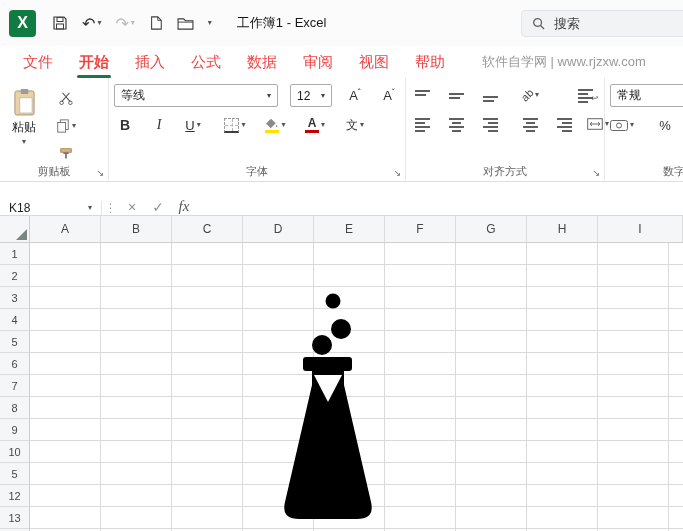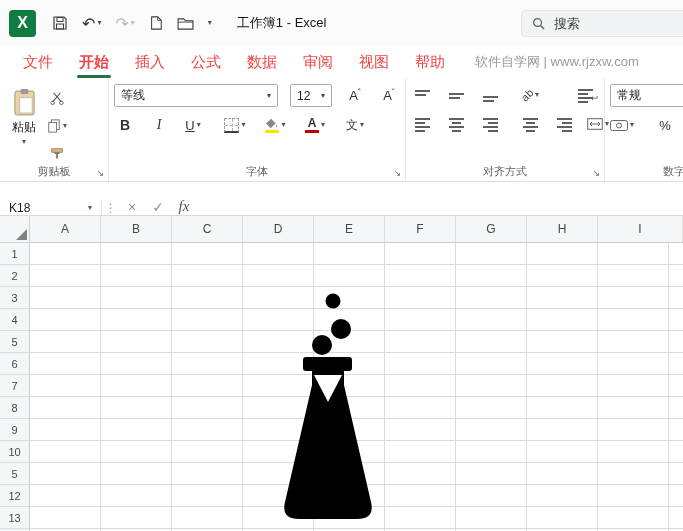--- a/index.html
+++ b/index.html
@@ -16,36 +16,36 @@
   .qbtn.disabled .chev{color:#bcbcbc}
   .doc-title{margin-left:16px;font-size:13px;color:#161616;white-space:nowrap}
   .searchbox{position:absolute;left:521px;top:10px;width:180px;height:27px;background:#f1f3f4;border:1px solid #e3e5e8;border-radius:4px;display:flex;align-items:center;gap:9px;padding:0 10px;color:#3c3c3c;font-size:13px}
 
   
   .tabsrow{height:32px;flex:0 0 32px;display:flex;align-items:center;padding:0 10px;background:#fff}
   .tablist{display:flex;height:100%}
   .tab{height:100%;display:flex;align-items:center;padding:0 13px;font-size:15px;color:#ef4444;position:relative;white-space:nowrap;cursor:default}
   .tab.active{font-weight:700}
   .tab.active::after{content:"";position:absolute;left:11px;right:11px;bottom:0;height:3px;border-radius:2px;background:#217346}
-  .watermark{margin-left:17px;color:#9a9a9a;font-size:13px;white-space:nowrap}
+  .watermark{margin-left:24px;color:#9a9a9a;font-size:13px;white-space:nowrap}
 
   
   .ribbon{height:104px;flex:0 0 104px;display:flex;background:#fff;border-bottom:1px solid #dfdfdf}
   .rgroup{position:relative;padding:6px 5px 17px;border-right:1px solid #e8e8e8;display:flex;align-items:flex-start}
   .rgroup:last-child{border-right:none}
   .grouplabel{position:absolute;left:0;right:0;bottom:2px;text-align:center;font-size:11px;color:#606060;white-space:nowrap}
   .expander{position:absolute;right:4px;bottom:3px;font-size:9px;color:#6a6a6a}
   .rows{display:flex;flex-direction:column;gap:7px}
   .rrow{display:flex;align-items:center;gap:12px}
   .ibtn{min-width:22px;height:22px;display:flex;align-items:center;justify-content:center;gap:2px;border-radius:3px;color:#333;cursor:default}
   .combo{height:23px;background:#fff;border:1px solid #ababab;border-radius:2px;display:flex;align-items:center;justify-content:space-between;padding:0 6px;font-size:12px;color:#222}
   .combo .chev{color:#444}
 
   
-  .clip-wrap{display:flex;gap:3px;width:98px}
+  .clip-wrap{display:flex;gap:12px;width:98px}
   .paste-btn{display:flex;flex-direction:column;align-items:center;gap:2px;padding:4px 7px;border-radius:3px}
   .paste-btn .plabel{font-size:12px;color:#222}
   .clip-col{display:flex;flex-direction:column;gap:6px;padding-top:3px}
 
   
   .b-ic{font-weight:700;font-size:14px}
   .i-ic{font-style:italic;font-family:"Liberation Serif",serif;font-size:14px}
   .u-ic{text-decoration:underline;font-size:13px}
   .grow,.shrink{font-size:13px;font-weight:400}
   .grow sup,.shrink sup{font-size:9px;color:#333}

